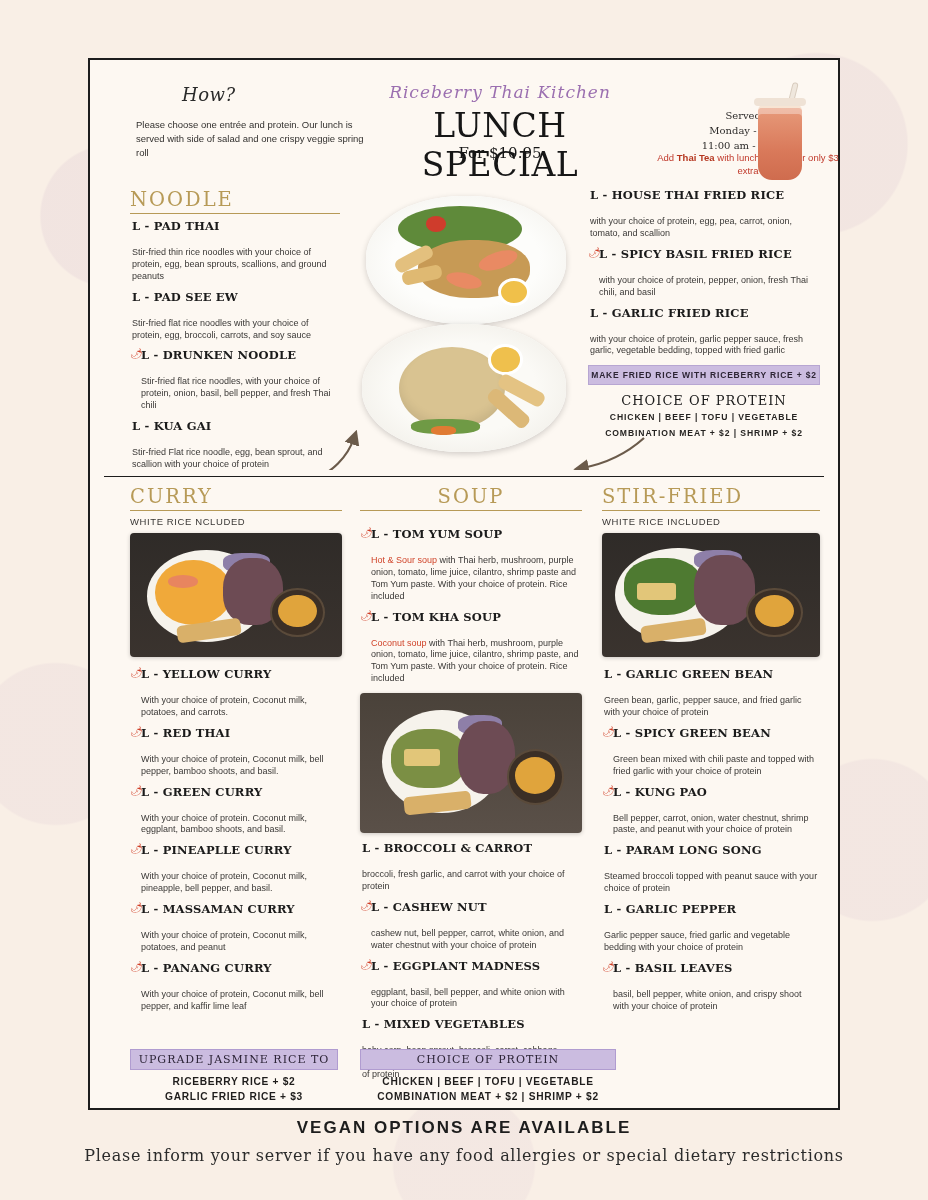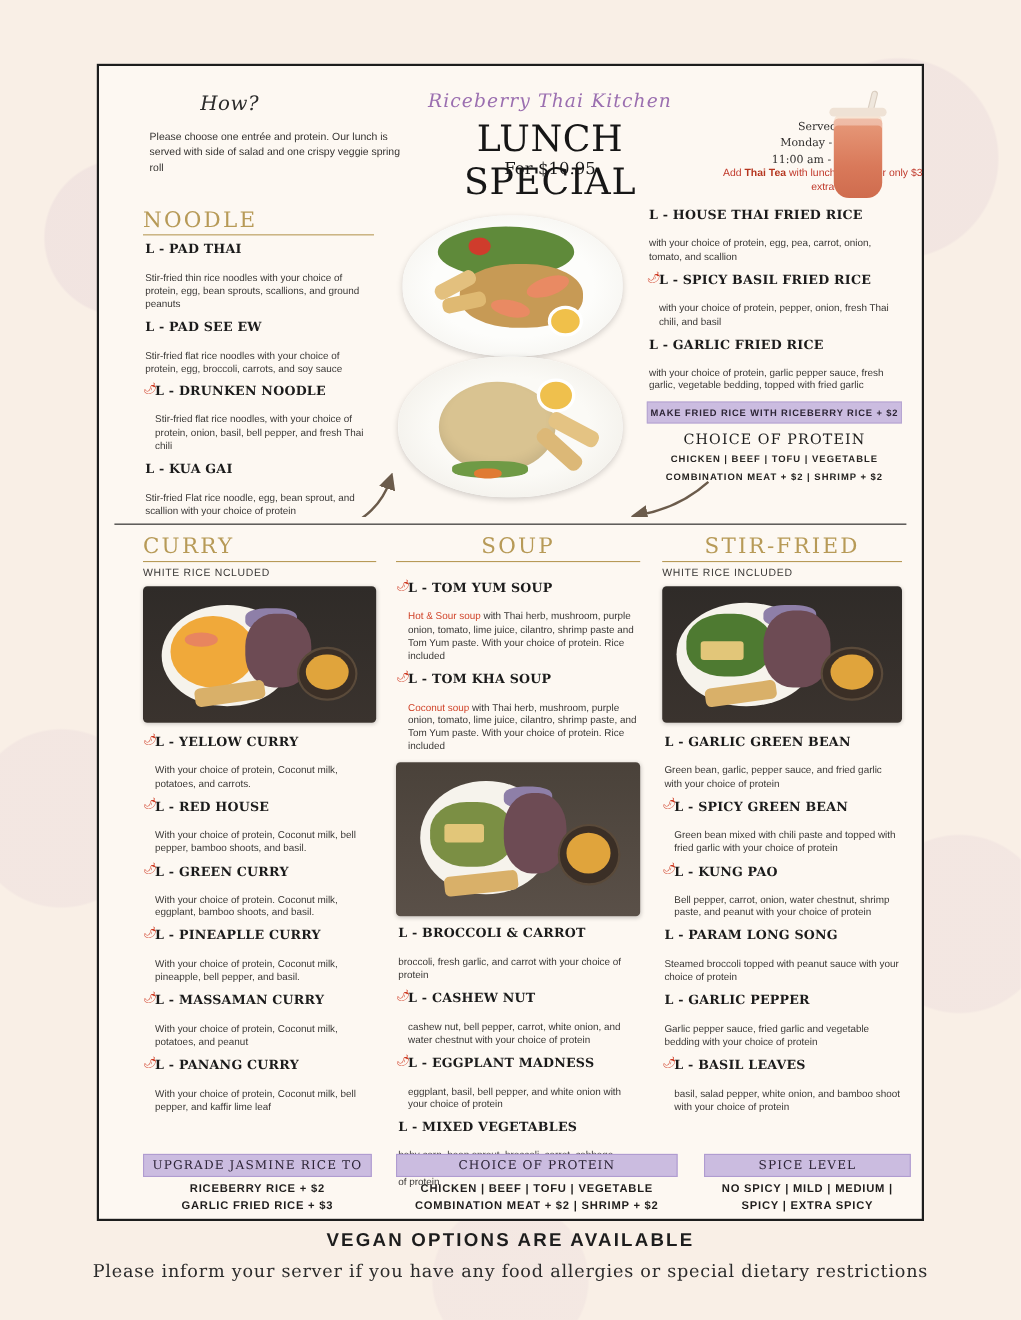--- a/index.html
+++ b/index.html
@@ -366,21 +366,21 @@
           <div class="cp-roll"></div>
       </div>
 
       <div class="item withchili">
         <span class="chili">🌶</span>
         <div class="item-name">L - YELLOW CURRY</div>
         <div class="item-desc">With your choice of protein, Coconut milk, potatoes, and carrots.</div>
       </div>
       <div class="item withchili">
         <span class="chili">🌶</span>
-        <div class="item-name">L - RED HOUSE</div>
+        <div class="item-name">L - RED THAI</div>
         <div class="item-desc">With your choice of protein, Coconut milk, bell pepper, bamboo shoots, and basil.</div>
       </div>
       <div class="item withchili">
         <span class="chili">🌶</span>
         <div class="item-name">L - GREEN CURRY</div>
         <div class="item-desc">With your choice of protein. Coconut milk, eggplant, bamboo shoots, and basil.</div>
       </div>
       <div class="item withchili">
         <span class="chili">🌶</span>
         <div class="item-name">L - PINEAPLLE CURRY</div>
@@ -441,21 +441,21 @@
         <div class="item-name">L - EGGPLANT MADNESS</div>
         <div class="item-desc">eggplant, basil, bell pepper, and white onion with your choice of protein</div>
       </div>
       <div class="item">
         <div class="item-name">L - MIXED VEGETABLES</div>
         <div class="item-desc">baby corn, bean sprout, broccoli, carrot, cabbage, mushroom, white onion, and scallion with your choice of protein</div>
       </div>
     </div>
 
     <div class="col-stir">
-      <div class="sec-head" style="text-align:center">STIR-FRIED</div>
+      <div class="sec-head" style="">STIR-FRIED</div>
       <div class="note-line">WHITE RICE INCLUDED</div>
       <div class="photo-box stir-photo">
         <div class="sp-plate"></div>
           <div class="sp-green"></div>
           <div class="sp-tofu"></div>
         <div class="sp-cab"></div>
           <div class="sp-rice"></div>
           <div class="sp-bowl"></div>
         <div class="sp-sauce"></div>
           <div class="sp-roll"></div>
@@ -479,47 +479,40 @@
         <div class="item-name">L - PARAM LONG SONG</div>
         <div class="item-desc">Steamed broccoli topped with peanut sauce with your choice of protein</div>
       </div>
       <div class="item">
         <div class="item-name">L - GARLIC PEPPER</div>
         <div class="item-desc">Garlic pepper sauce, fried garlic and vegetable bedding with your choice of protein</div>
       </div>
       <div class="item withchili">
         <span class="chili">🌶</span>
         <div class="item-name">L - BASIL LEAVES</div>
-        <div class="item-desc">basil, salad pepper, white onion, and bamboo shoot with your choice of protein</div>
+        <div class="item-desc">basil, bell pepper, white onion, and crispy shoot with your choice of protein</div>
       </div>
     </div>
   </div>
 
   <div class="footer-bars">
     <div class="fb fb-1">
       <div class="fb-head">UPGRADE JASMINE RICE TO</div>
       <div class="fb-body">
         <div>RICEBERRY RICE + $2</div>
         <div>GARLIC FRIED RICE + $3</div>
       </div>
     </div>
     <div class="fb fb-2">
       <div class="fb-head">CHOICE OF PROTEIN</div>
       <div class="fb-body">
         <div>CHICKEN  |  BEEF  |  TOFU  |  VEGETABLE</div>
         <div>COMBINATION MEAT + $2 | SHRIMP + $2</div>
       </div>
     </div>
-    <div class="fb fb-3">
-      <div class="fb-head">SPICE LEVEL</div>
-      <div class="fb-body">
-        <div>NO SPICY | MILD | MEDIUM |</div>
-        <div>SPICY | EXTRA SPICY</div>
-      </div>
-    </div>
   </div>
 
 </div>
 
 <div class="page-footer">
   <div class="vegan">VEGAN OPTIONS ARE AVAILABLE</div>
   <div class="allergy">Please inform your server if you have any food allergies or special dietary restrictions</div>
 </div>
 
 </body></html>

